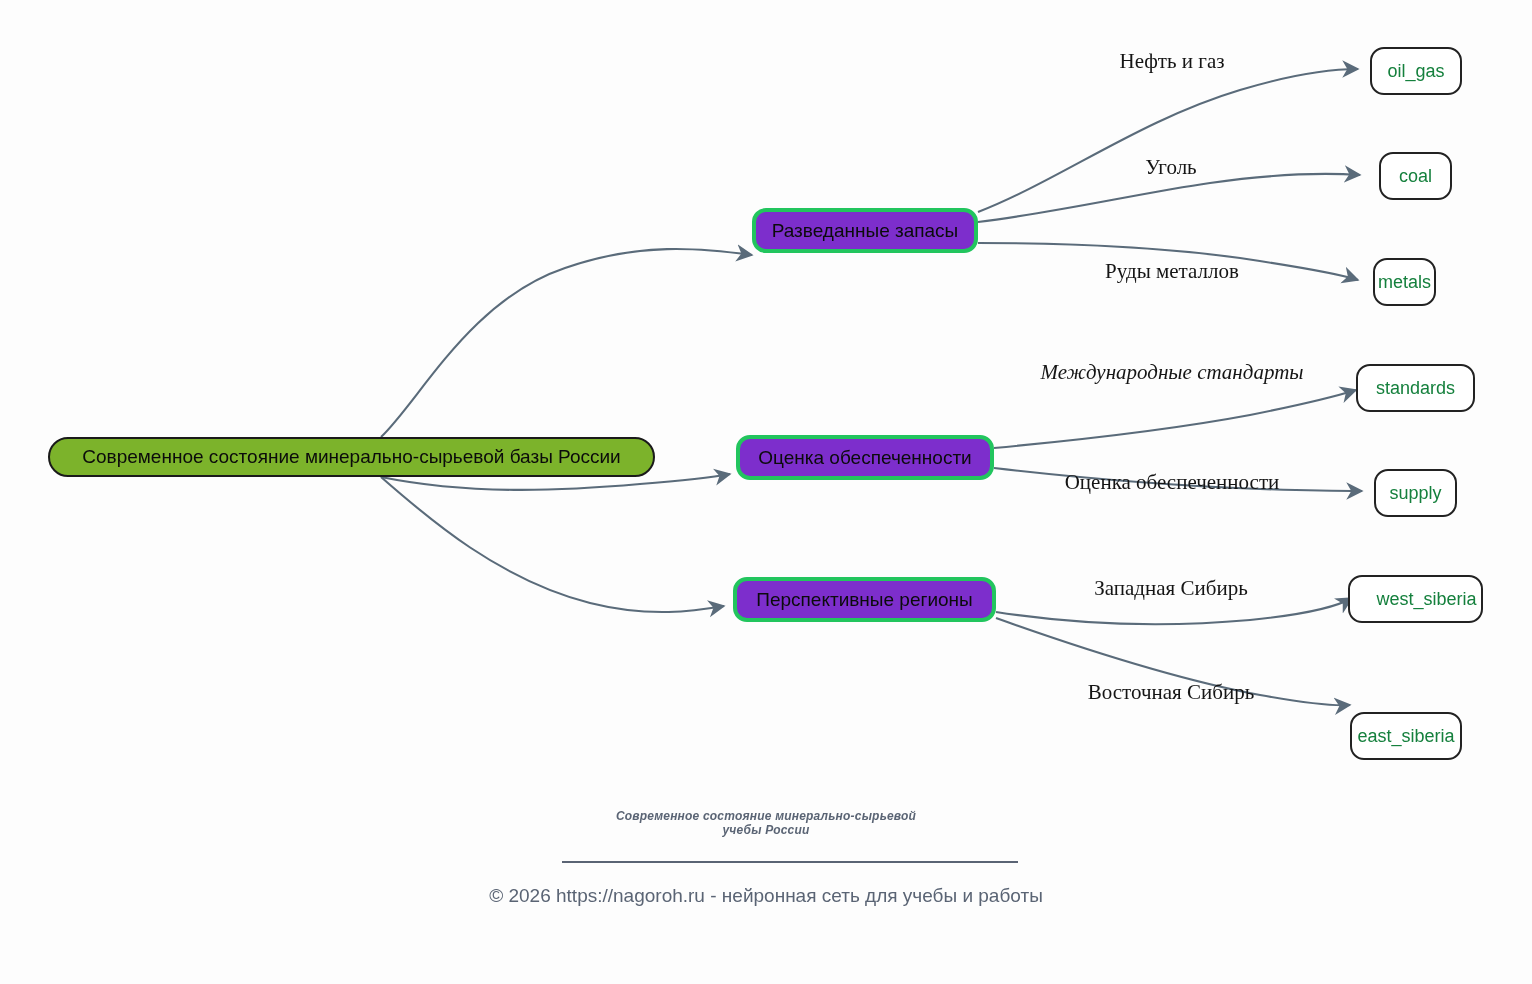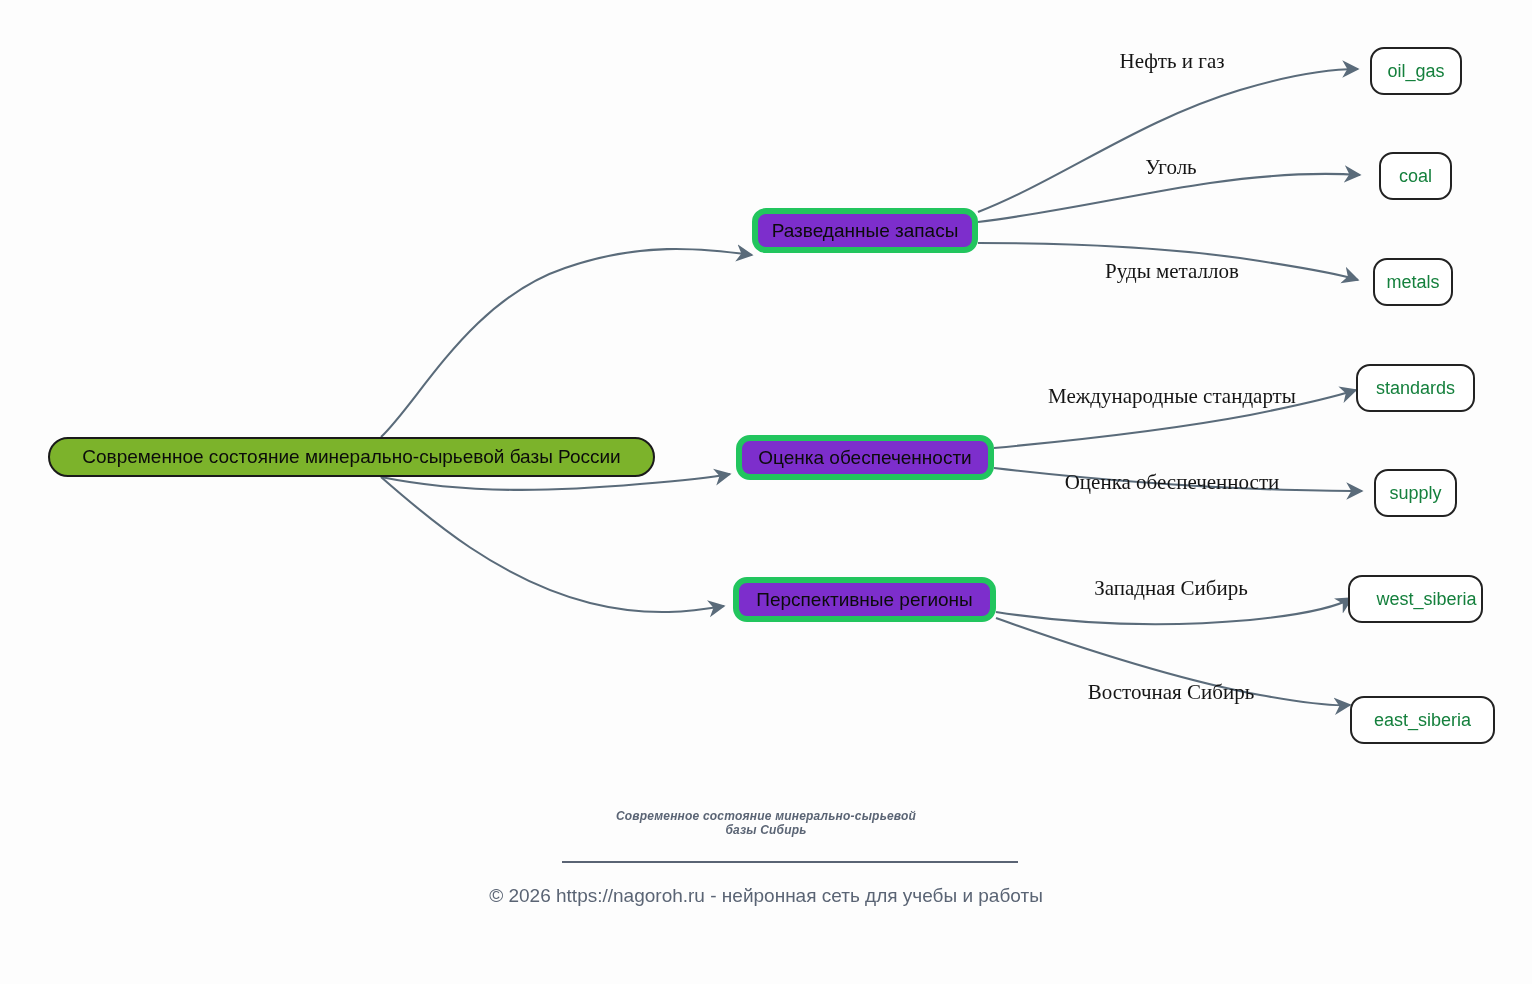--- a/index.html
+++ b/index.html
@@ -38,21 +38,21 @@
   .node-root {
     background: #7cb32b;
     border: 2px solid #1a1a1a;
     border-radius: 20px;
     color: #0b0b0b;
     font-size: 19px;
     padding: 0 14px;
   }
   .node-branch {
     background: #7d2ecc;
-    border: 6px solid #22c55e;
+    border: 4px solid #22c55e;
     border-radius: 14px;
     color: #0b0b0b;
     font-size: 19px;
     padding: 0 14px;
   }
   .node-leaf {
     background: #ffffff;
     border: 2px solid #222222;
     border-radius: 14px;
     color: #15803d;
@@ -142,50 +142,50 @@
   </div>
 
   <div class="node node-leaf" style="left:1370px; top:47px; width:92px; height:48px;">
     <span>oil_gas</span>
   </div>
 
   <div class="node node-leaf" style="left:1379px; top:152px; width:73px; height:48px;">
     <span>coal</span>
   </div>
 
-  <div class="node node-leaf" style="left:1373px; top:258px; width:80px; height:48px;">
+  <div class="node node-leaf" style="left:1373px; top:258px; width:63px; height:48px;">
     <span>metals</span>
   </div>
 
   <div class="node node-leaf" style="left:1356px; top:364px; width:119px; height:48px;">
     <span>standards</span>
   </div>
 
   <div class="node node-leaf" style="left:1374px; top:469px; width:83px; height:48px;">
     <span>supply</span>
   </div>
 
   <div class="node node-leaf" style="left:1348px; top:575px; width:135px; height:48px;padding-left:36px;">
     <span>west_siberia</span>
   </div>
 
-  <div class="node node-leaf" style="left:1350px; top:696px; width:145px; height:48px;">
+  <div class="node node-leaf" style="left:1350px; top:712px; width:112px; height:48px;">
     <span>east_siberia</span>
   </div>
 
   <div class="edge-label" style="left:1172px; top:61px;">Нефть и газ</div>
   <div class="edge-label" style="left:1171px; top:167px;">Уголь</div>
   <div class="edge-label" style="left:1172px; top:271px;">Руды металлов</div>
-  <div class="edge-label" style="left:1172px; top:396px;">Международные стандарты</div>
+  <div class="edge-label" style="left:1172px; top:372px;font-style:italic;">Международные стандарты</div>
   <div class="edge-label" style="left:1172px; top:482px;">Оценка обеспеченности</div>
   <div class="edge-label" style="left:1171px; top:588px;">Западная Сибирь</div>
   <div class="edge-label" style="left:1171px; top:692px;">Восточная Сибирь</div>
 
   <div class="footer footer-title">
     <div>Современное состояние минерально-сырьевой</div>
-    <div>базы Сибирь</div>
+    <div>учебы России</div>
   </div>
 
   <div class="footer-rule"></div>
 
   <div class="footer footer-copy">© 2026 https://nagoroh.ru - нейронная сеть для учебы и работы</div>
 
 </div>
 
 </body></html>

